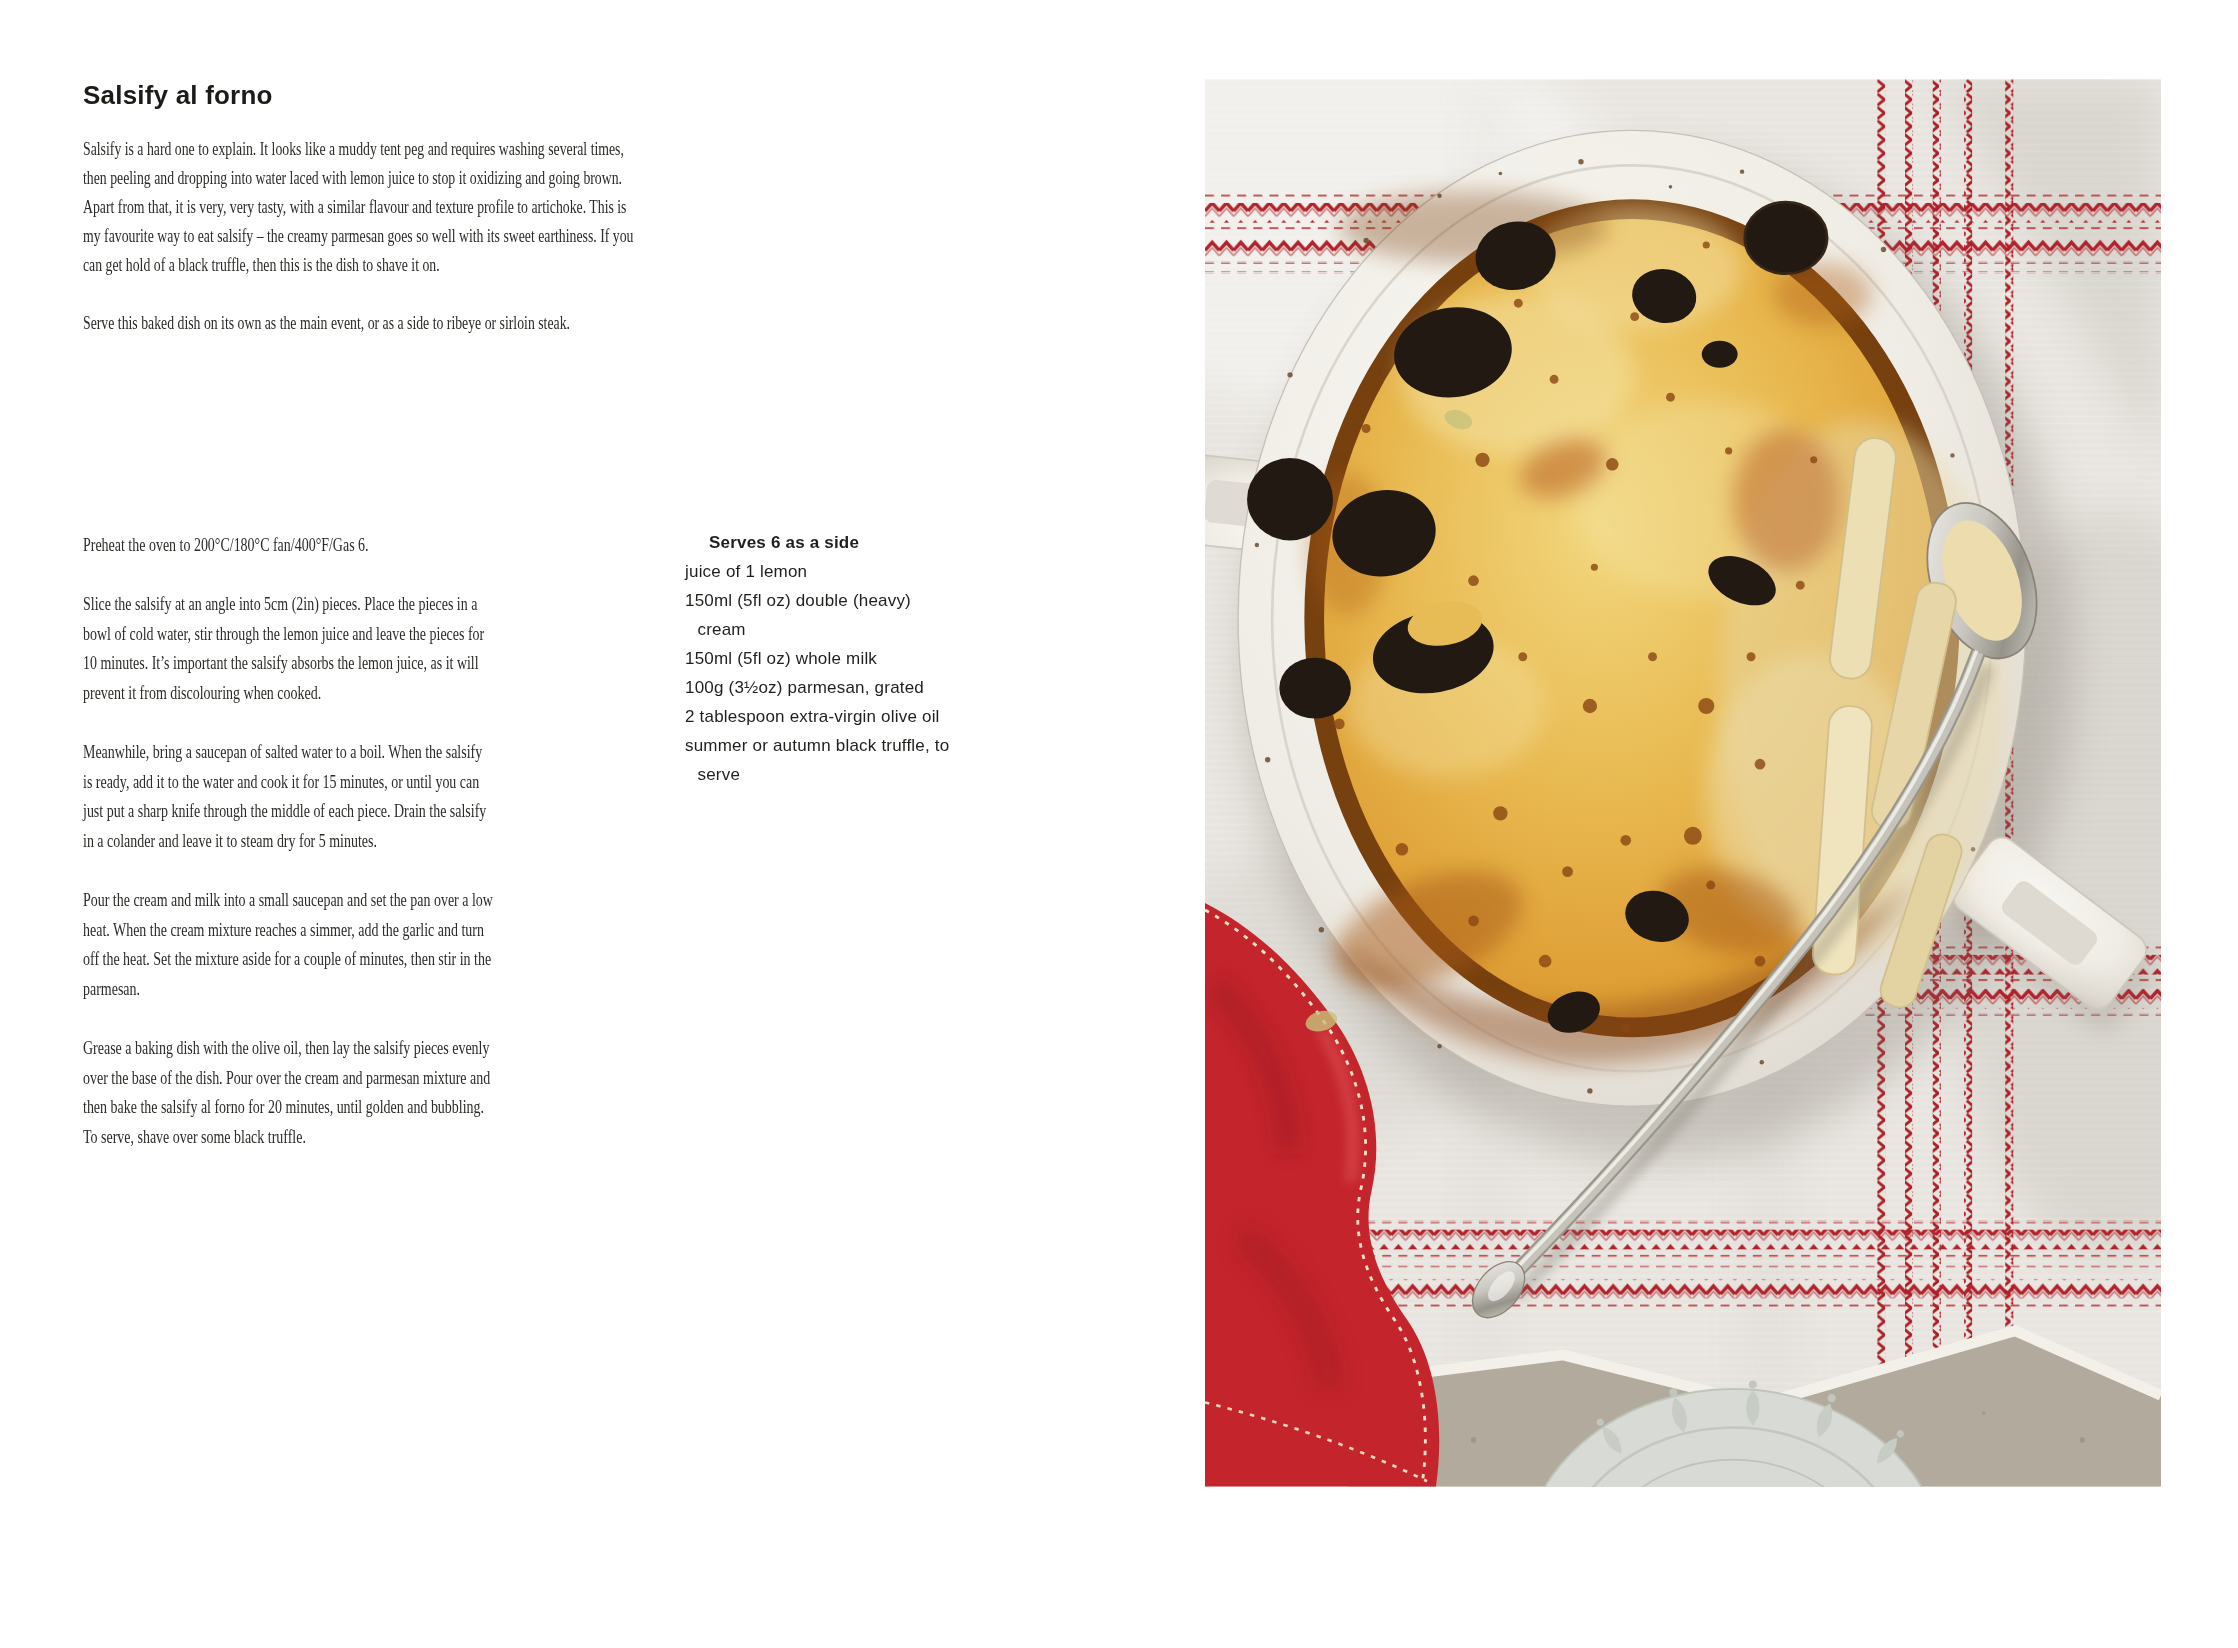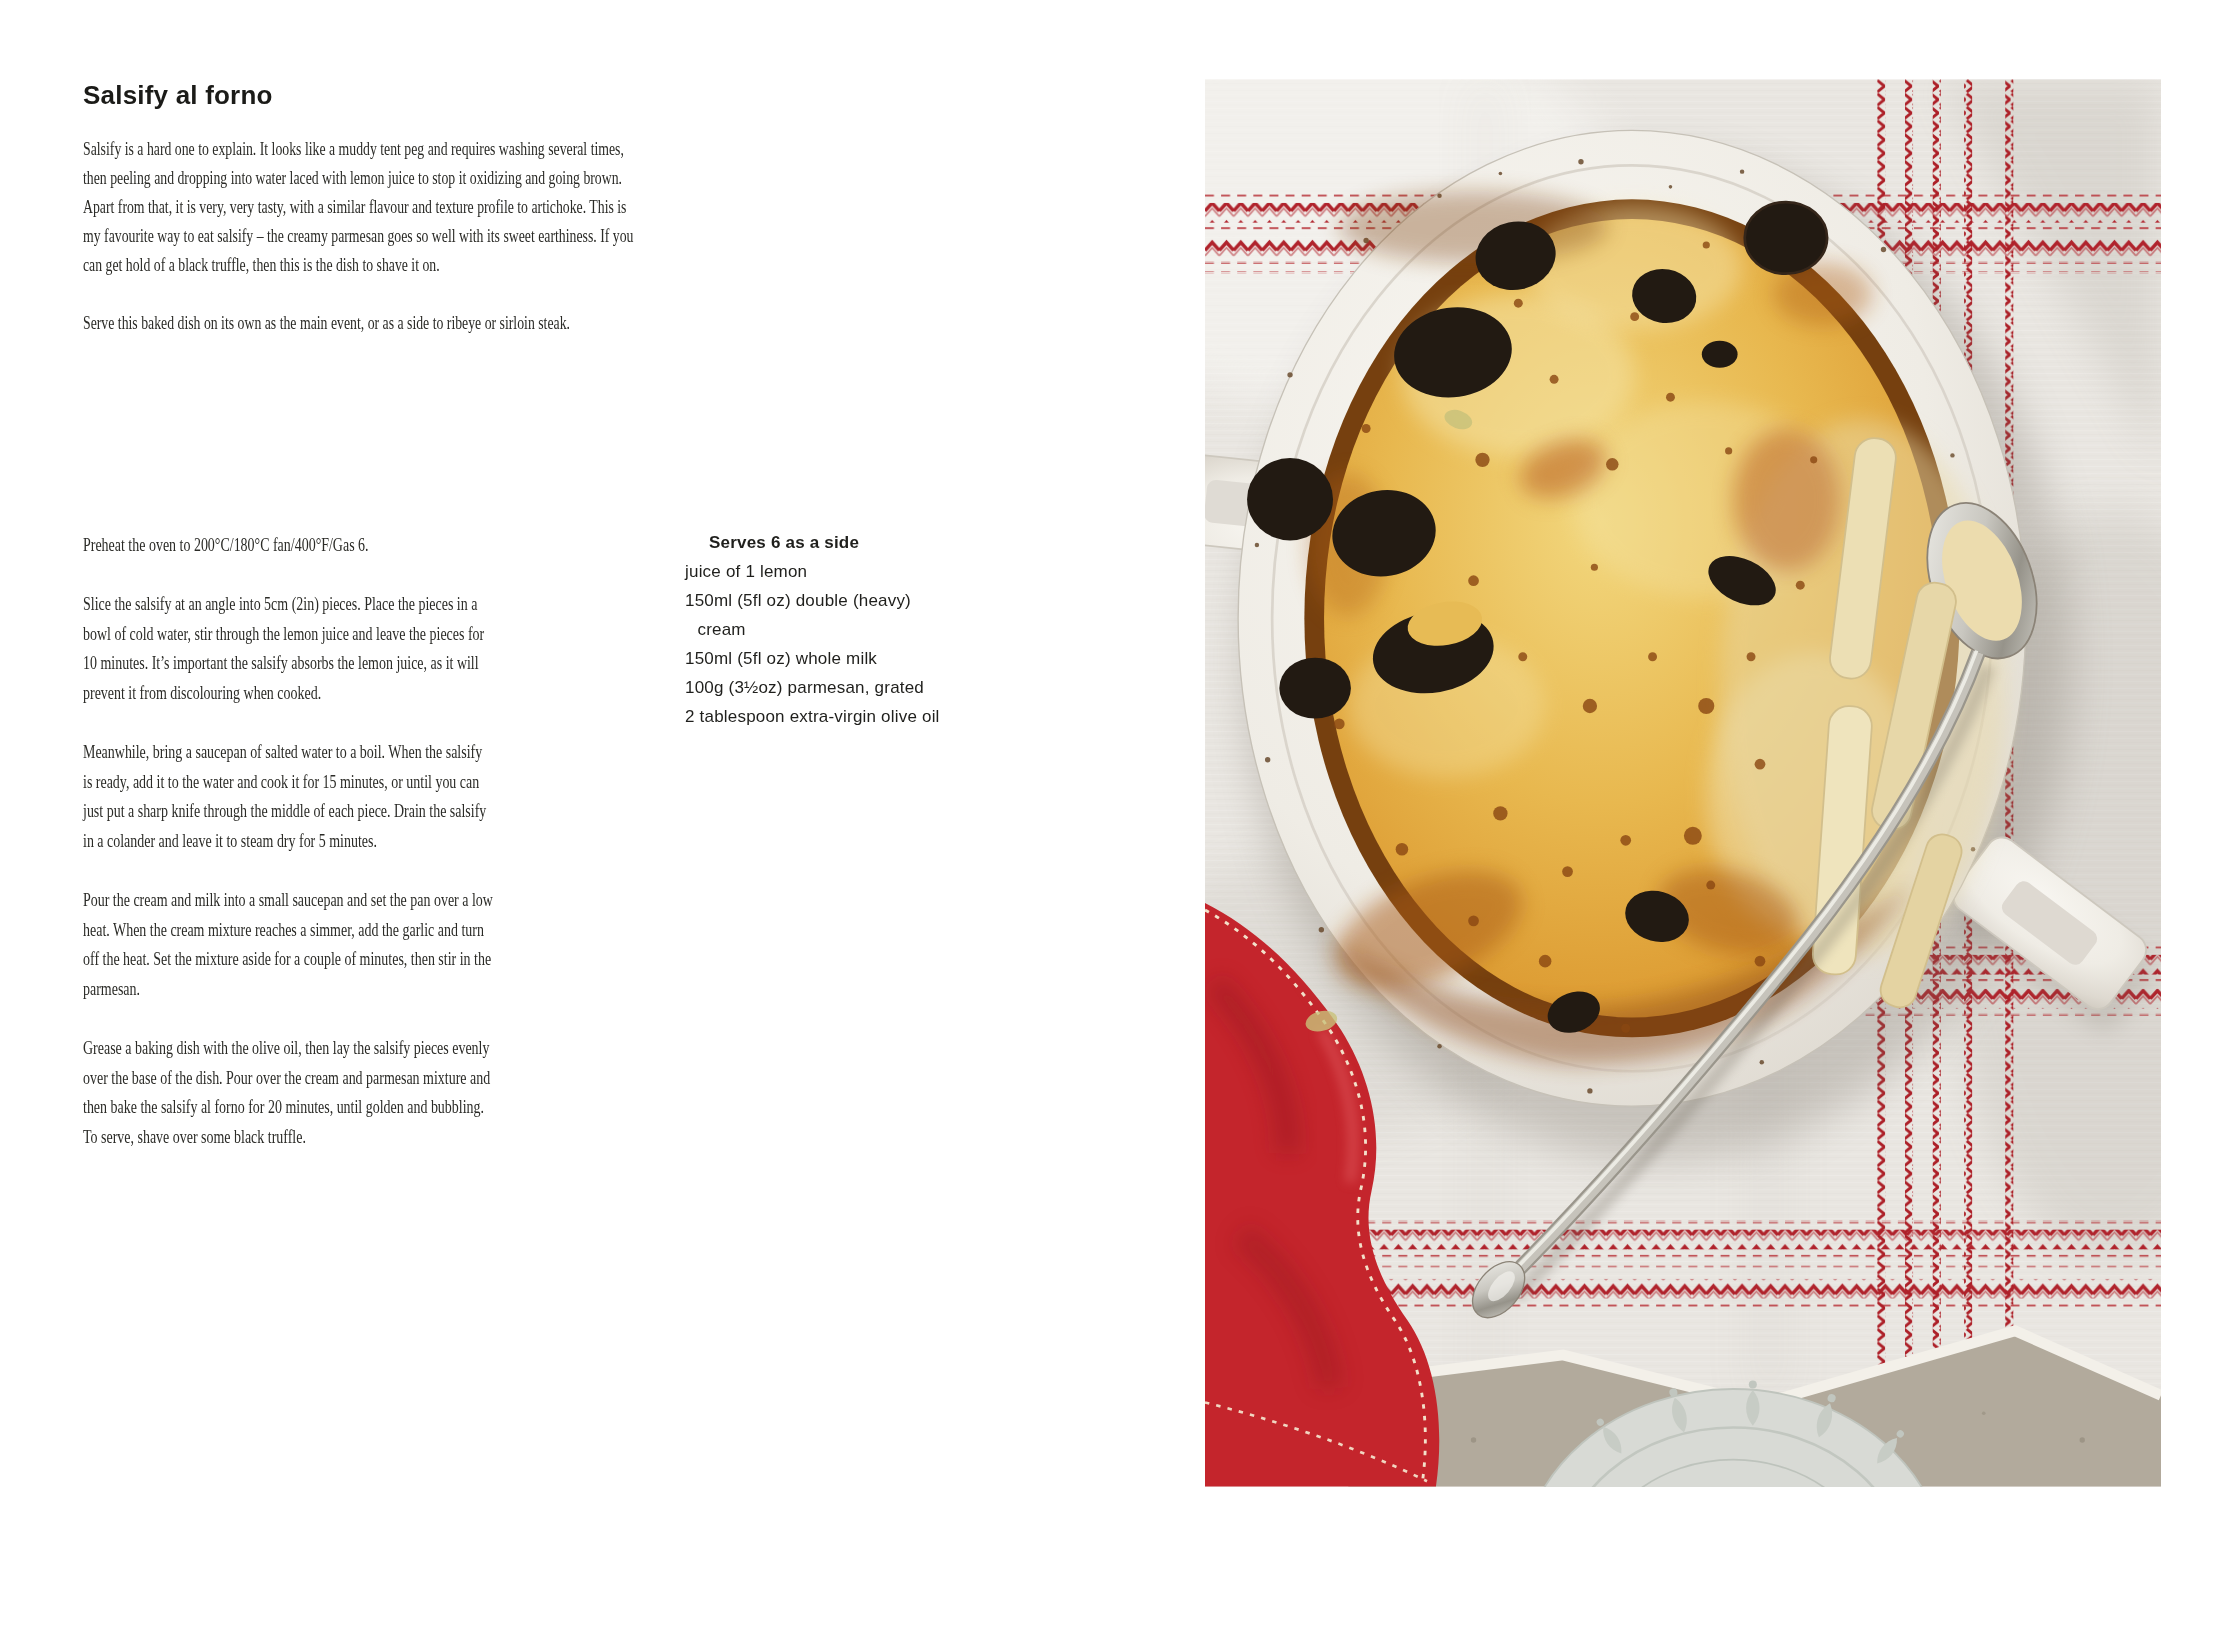--- a/index.html
+++ b/index.html
@@ -56,20 +56,21 @@
     <p>Grease a baking dish with the olive oil, then lay the salsify pieces evenly over the base of the dish. Pour over the cream and parmesan mixture and then bake the salsify al forno for 20 minutes, until golden and bubbling. To serve, shave over some black truffle.</p>
   </div>
 
   <div class="ingredients">
     <div class="serves">Serves 6 as a side</div>
     <div class="ing">juice of 1 lemon</div>
     <div class="ing">150ml (5fl oz) double (heavy) cream</div>
     <div class="ing">150ml (5fl oz) whole milk</div>
     <div class="ing">100g (3½oz) parmesan, grated</div>
     <div class="ing">2 tablespoon extra-virgin olive oil</div>
+    <div class="ing">summer or autumn black truffle, to serve</div>
   </div>
 
   <div class="footer">
     <div class="section">PARMESAN</div>
     <div class="rule"></div>
     <div class="pageno">88</div>
   </div>
 
   <div class="photo">
   <svg width="956" height="1408" viewBox="0 0 1068 1572" xmlns="http://www.w3.org/2000/svg">

